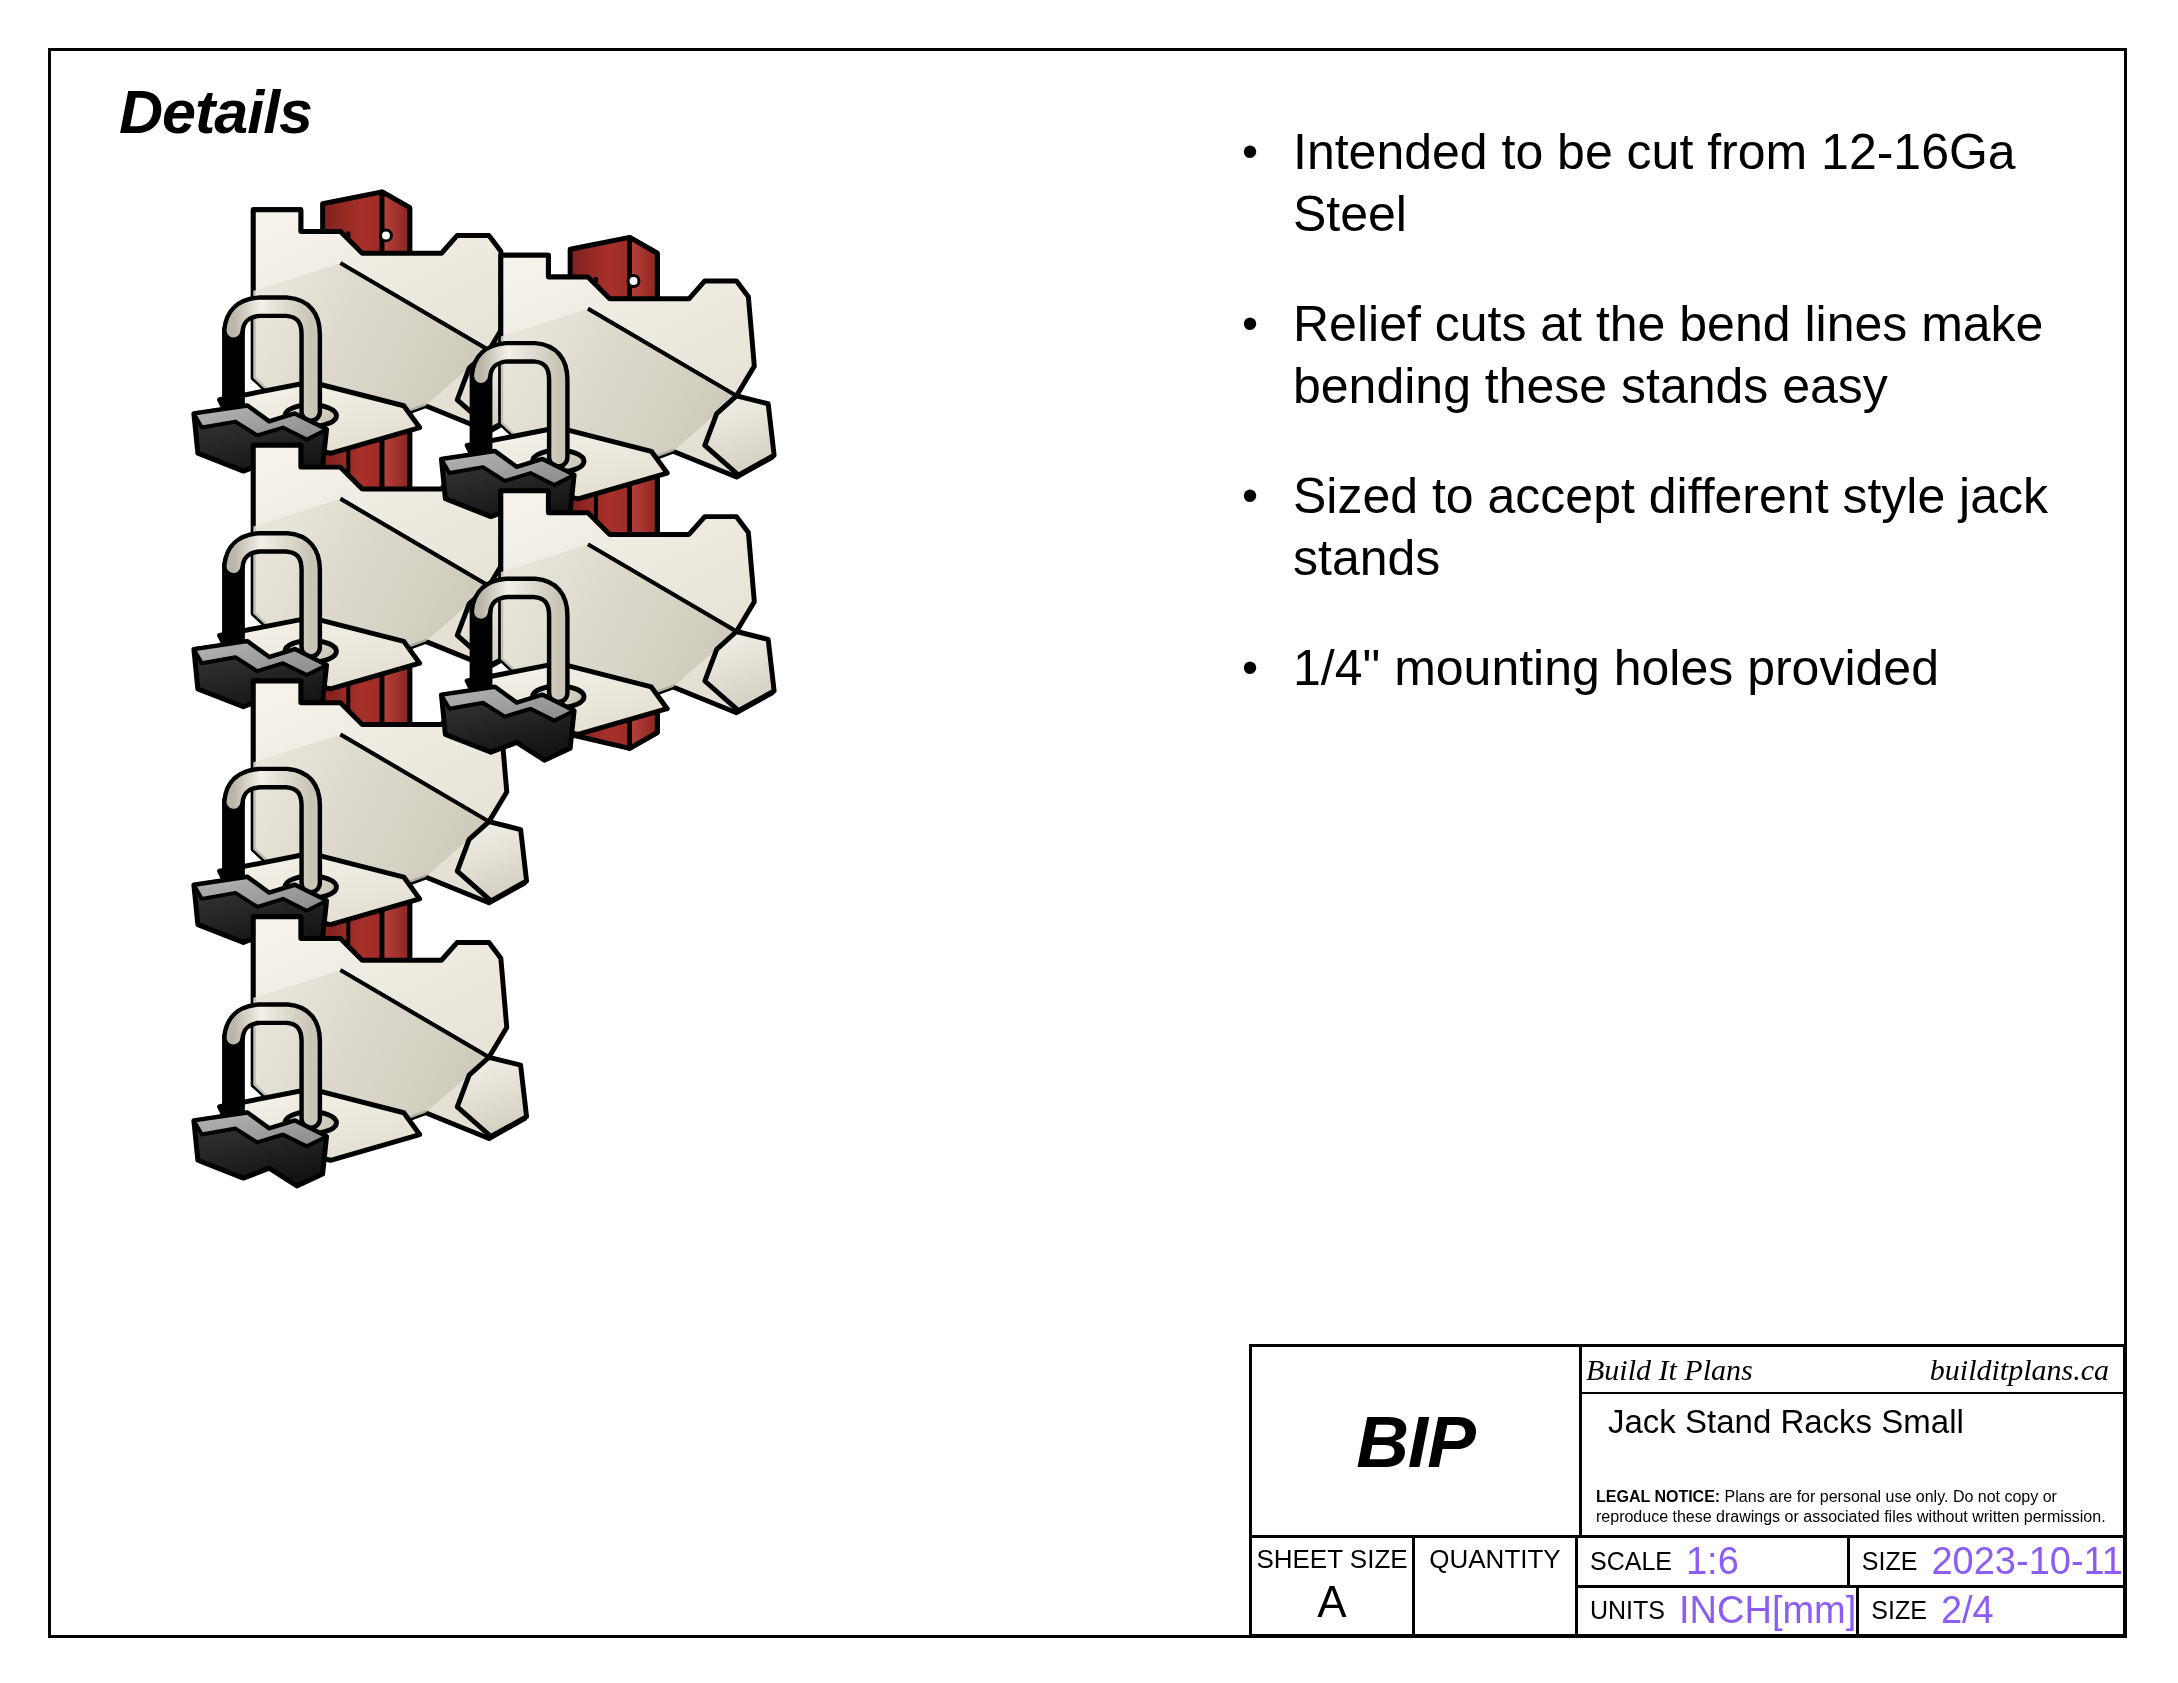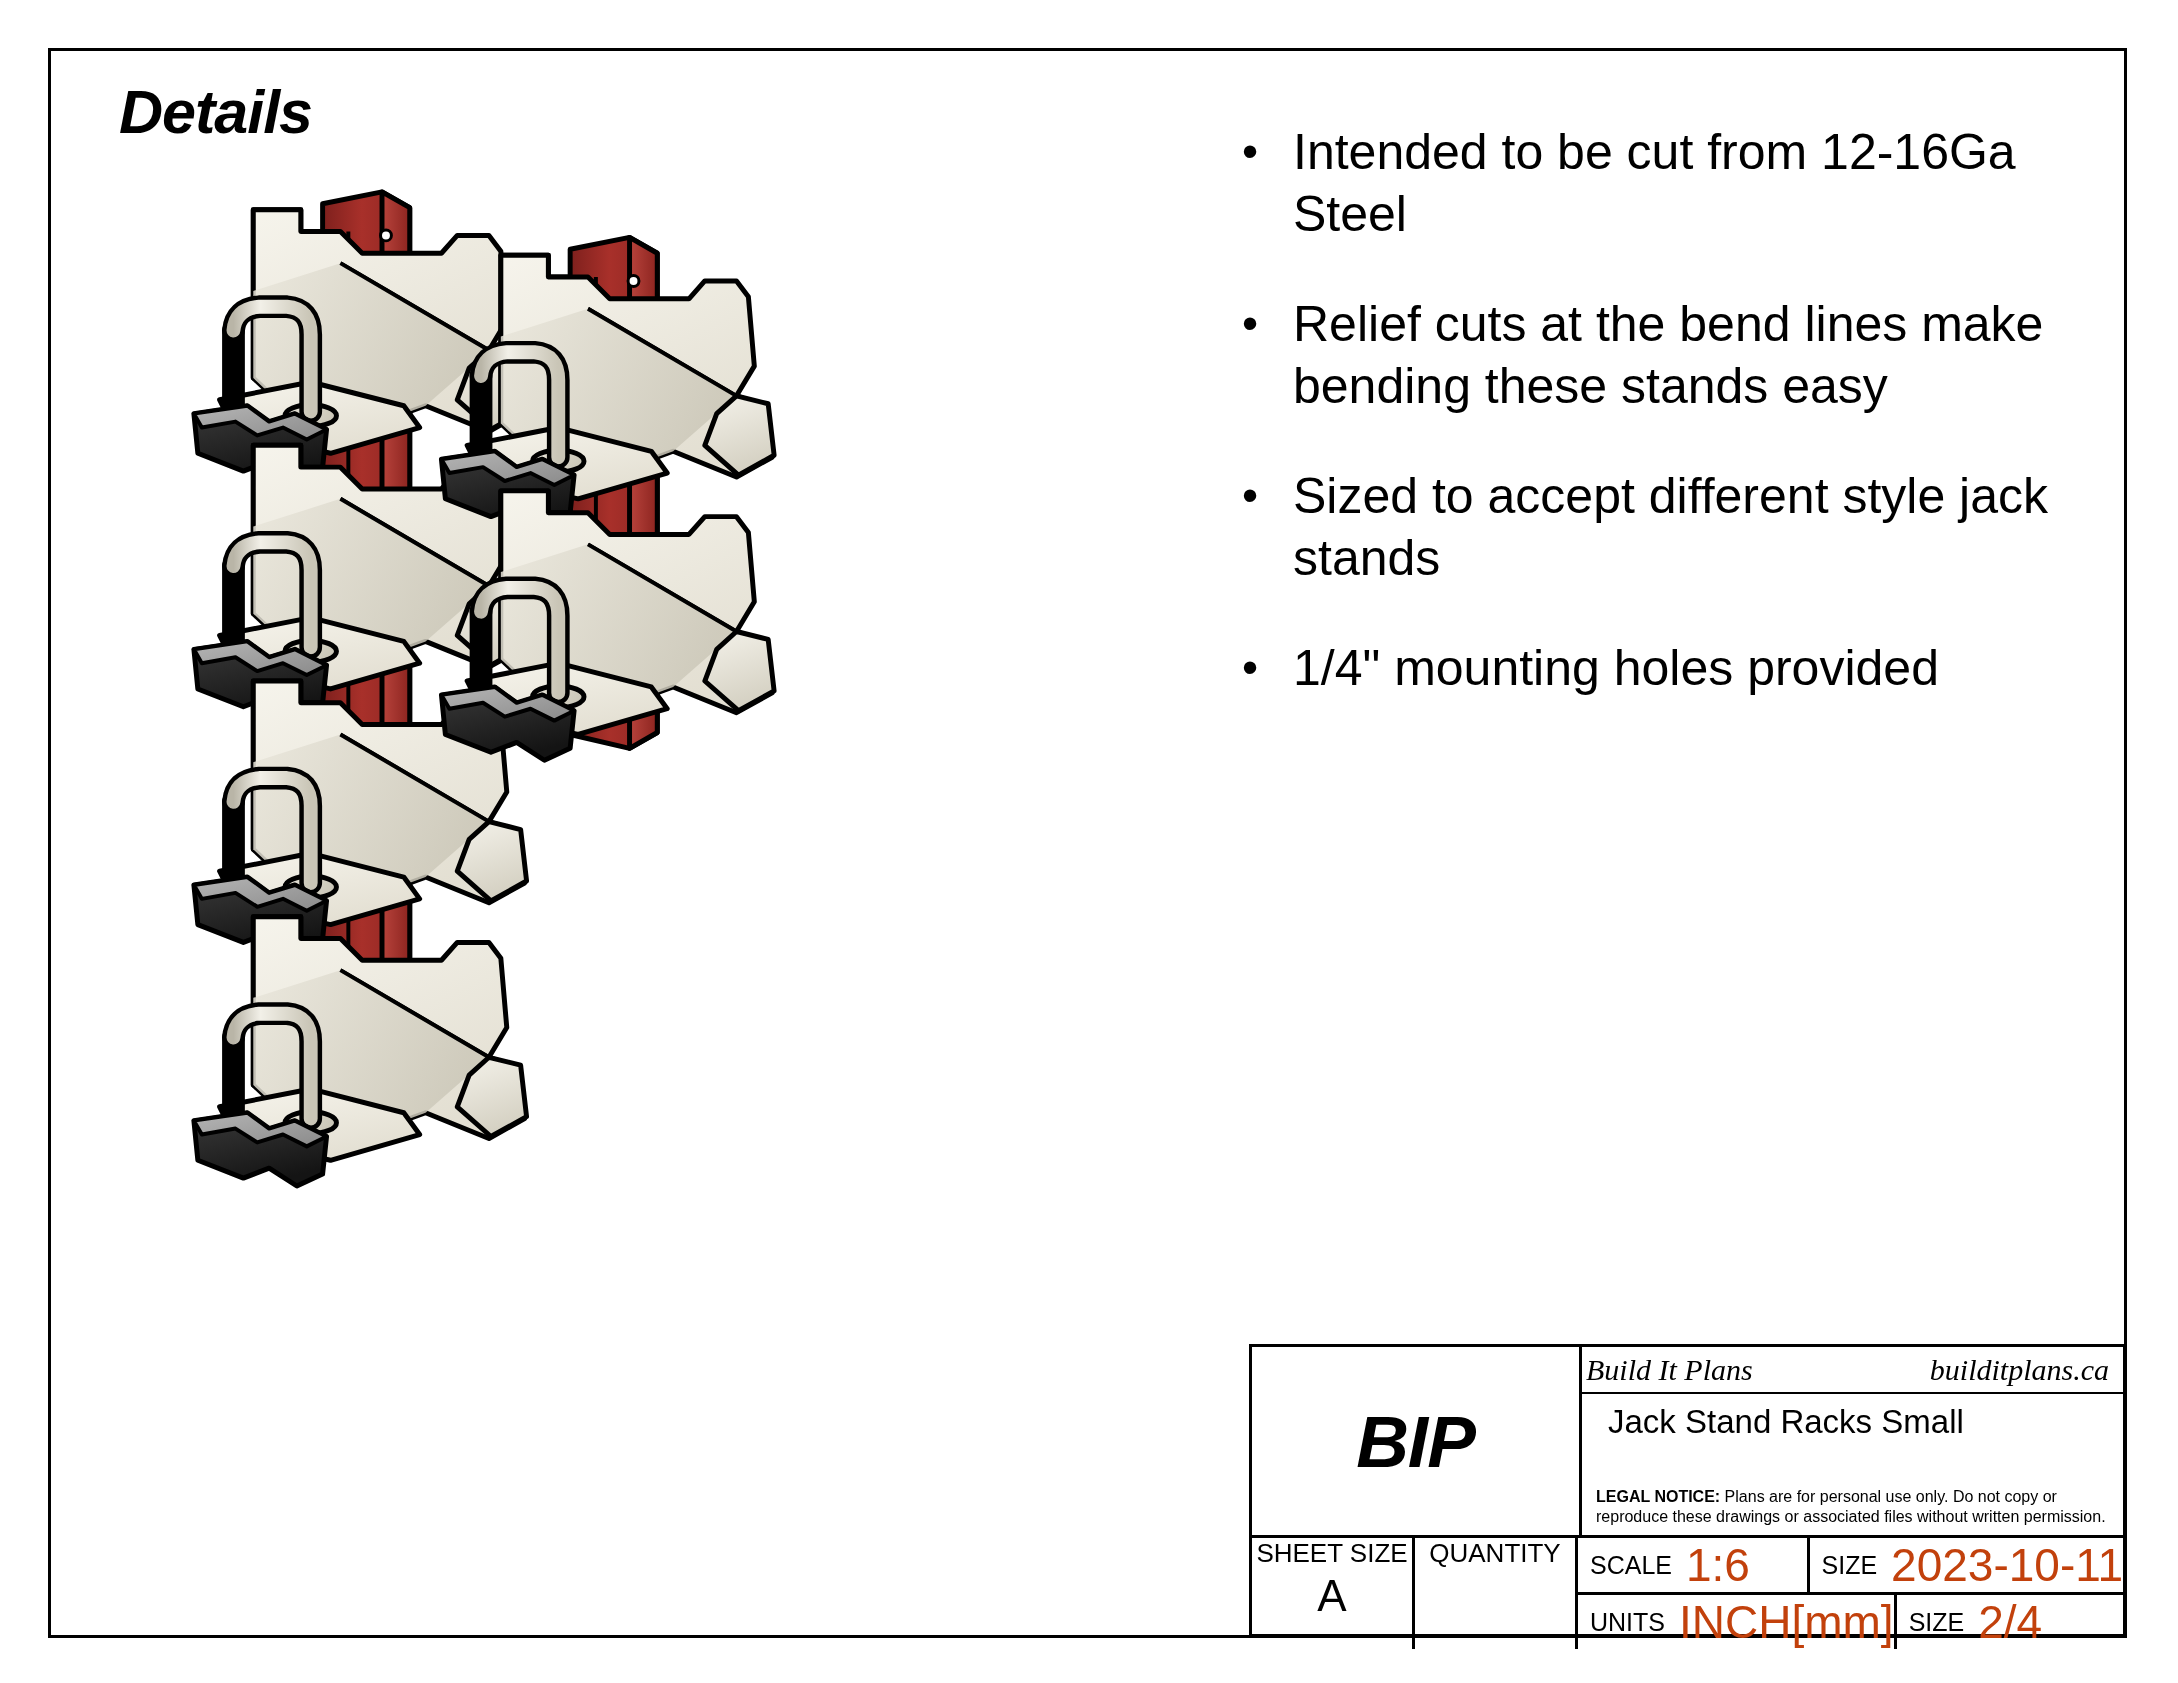--- a/index.html
+++ b/index.html
@@ -150,20 +150,21 @@
   .tb-lower {
     display: flex;
     flex: 1 1 auto;
   }
   .tb-sheetsize-cell, .tb-qty-cell {
     flex: 0 0 163px;
     border-right: 3px solid #000000;
     display: flex;
     flex-direction: column;
     align-items: center;
+    padding-top: 6px;
     box-sizing: border-box;
   }
   .tb-qty-cell { flex: 0 0 163px; }
   .cell-label {
     font-size: 26px;
     color: #000000;
     white-space: nowrap;
   }
   .cell-bigvalue {
     font-size: 44px;
@@ -188,22 +189,22 @@
     box-sizing: border-box;
   }
   .spec-cell.right-cell { border-left: 3px solid #000000; }
   .spec-label {
     font-size: 25px;
     color: #000000;
     margin-right: 14px;
     white-space: nowrap;
   }
   .spec-value {
-    font-size: 46px;
-    color: #c2410c;
+    font-size: 38px;
+    color: #8b5cf6;
     white-space: nowrap;
   }
 
   
   #illustration {
     position: absolute;
     left: 178px;
     top: 178px;
     width: 713px;
     height: 1109px;

